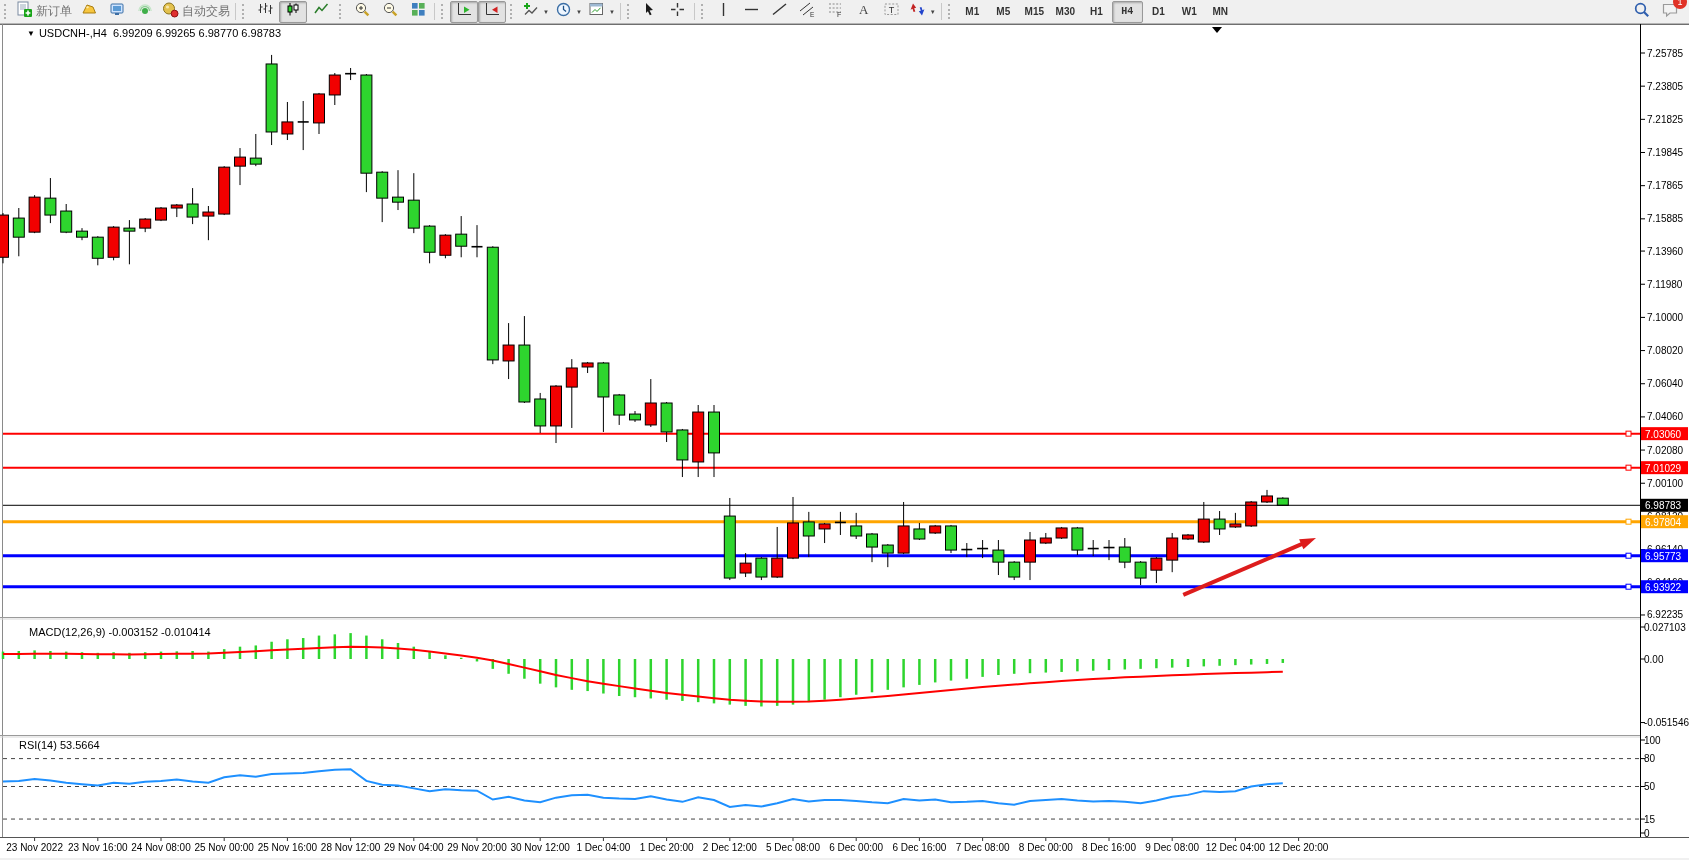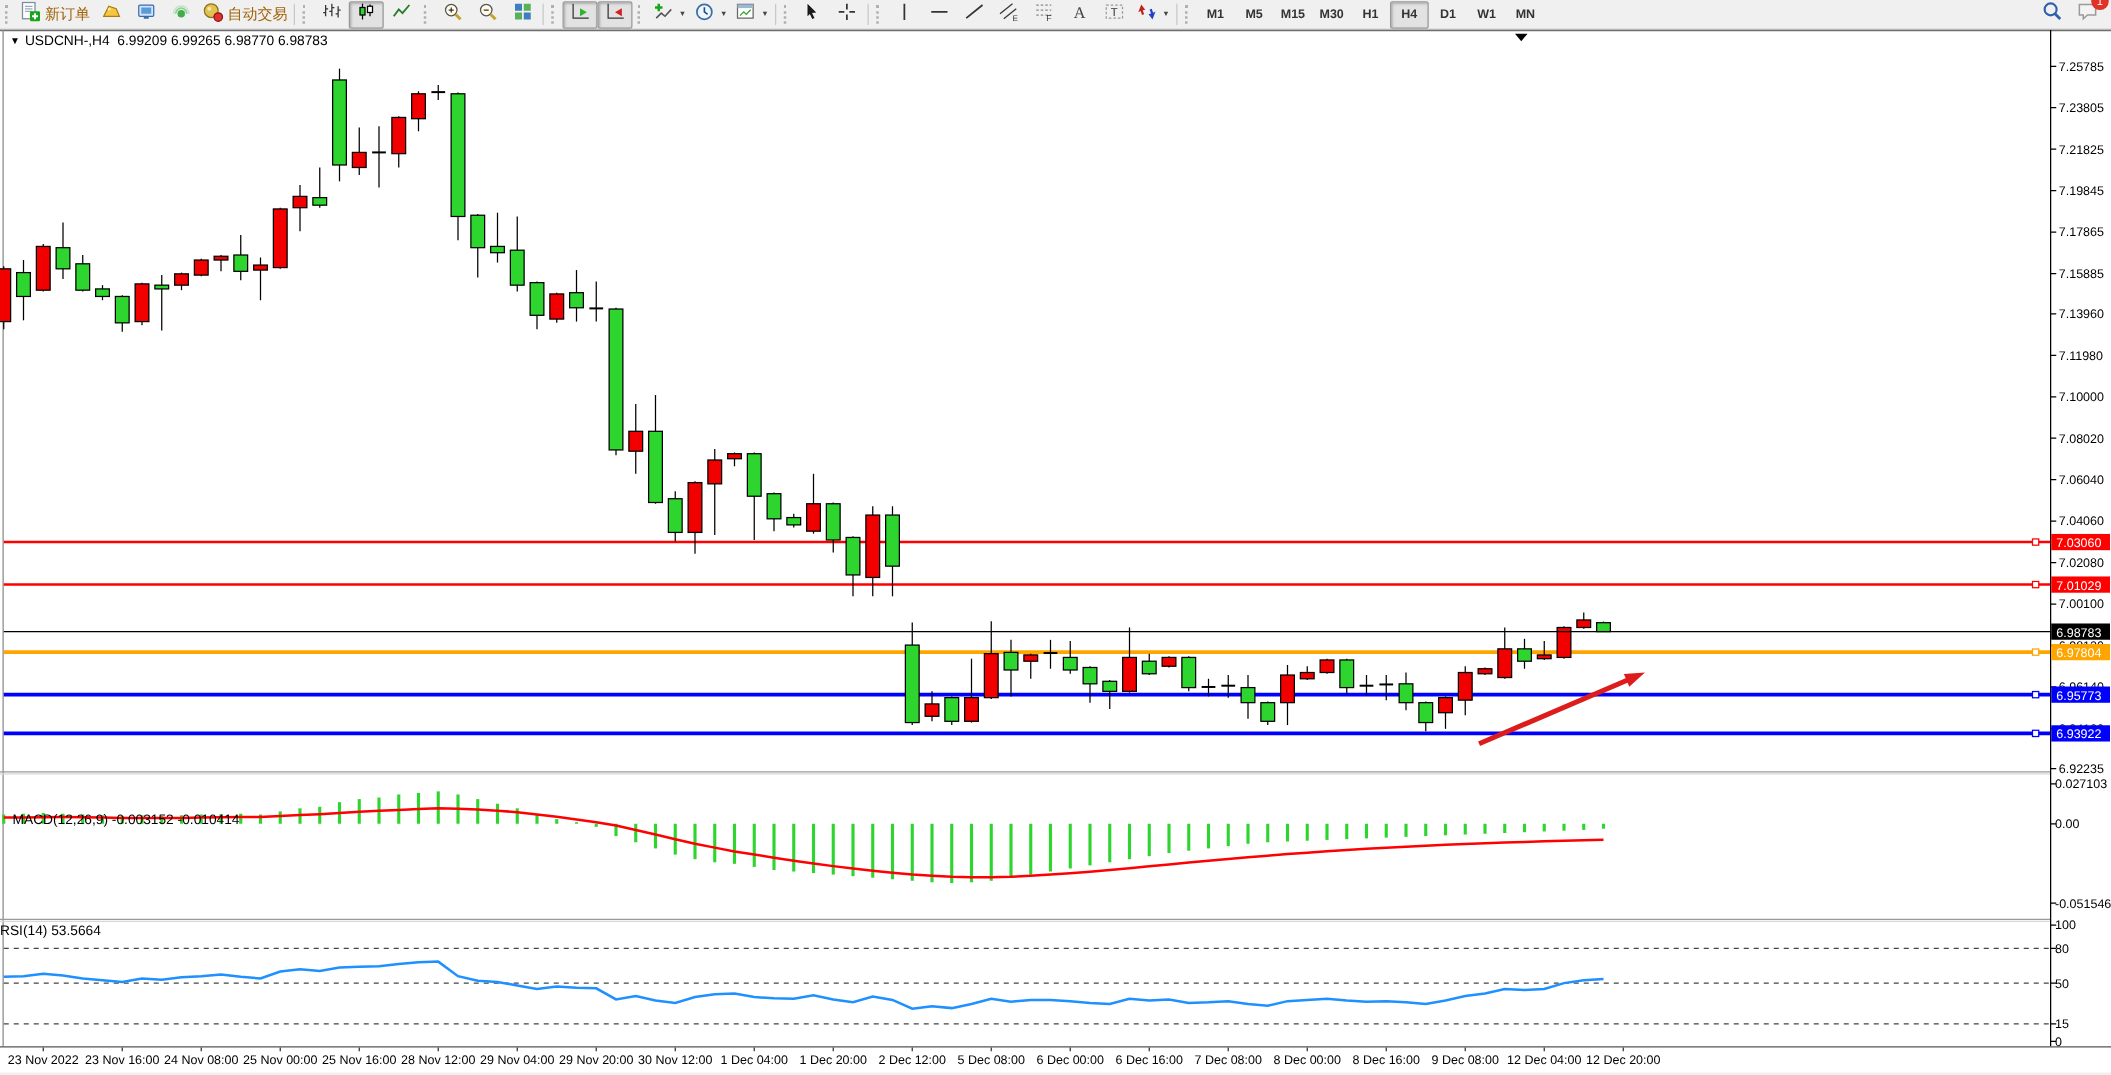--- a/index.html
+++ b/index.html
@@ -3,32 +3,32 @@
 <meta charset="utf-8">
 <style>
   html,body{margin:0;padding:0;width:1689px;height:860px;overflow:hidden;
     background:#f0f0f0;font-family:"Liberation Sans",sans-serif;}
   .toolbar{position:absolute;top:0;left:0;width:1689px;height:23px;background:#f0f0f0;
     border-bottom:1px solid #b5b5b5;display:flex;align-items:center;z-index:10;}
   .grip{width:4px;height:15px;border-left:2px dotted #b0b0b0;margin:0 3px 0 4px;}
   .sep{width:1px;height:17px;background:#c8c8c8;margin:0 2px;}
   .tbtn{height:20px;min-width:22px;display:flex;align-items:center;justify-content:center;
     gap:3px;padding:0 2px;border:1px solid transparent;border-radius:2px;}
-  .tbtn.active{background:#e2e2e2;border:1px solid #999;box-shadow:inset 1px 1px 2px rgba(0,0,0,.25);}
-  .tbtn .lbl{font-size:12px;color:#a16207;white-space:nowrap;}
+  .tbtn.active{background:#e2e2e2;border:1px solid #999;box-shadow:inset 1px 1px 2px rgba(0,0,0,.25);font-family:Liberation Mono, monospace;}
+  .tbtn .lbl{font-size:12px;color:#737373;white-space:nowrap;}
   .tbtn.tf{min-width:25px;}
   .tbtn.tf .lbl{font-size:10px;color:#333;font-weight:bold;}
   .caret{font-size:6px;color:#444;margin-left:1px;}
   .spacer{flex:1;}
   .right-icons{display:flex;align-items:center;margin-right:10px;gap:10px;}
   .chat-wrap{position:relative;}
   .badge{position:absolute;top:-6px;right:-8px;background:#e03226;color:#fff;font-size:9px;
     width:14px;height:14px;border-radius:50%;display:flex;align-items:center;justify-content:center;}
   #chart-svg{position:absolute;top:0;left:0;z-index:1;}
-  .overlay{position:absolute;z-index:5;font-size:11px;color:#000;white-space:nowrap;}
+  .overlay{position:absolute;z-index:5;font-size:11px;color:#000;white-space:nowrap;margin-left:19px;}
   .overlay .tri{font-size:8px;vertical-align:1px;margin-right:4px;}
 </style>
 </head>
 <body>
 
 <div class="toolbar" id="toolbar">
     <span class="grip"></span>
     <div class="tbtn">
       <span><svg width="17" height="17" viewBox="0 0 17 17">
           <rect x="2" y="1" width="10" height="13" fill="#fff" stroke="#7a8aa0"></rect>
@@ -794,14 +794,14 @@
     <line x1="1235.3999999999999" y1="838" x2="1235.3999999999999" y2="841" stroke="#333"></line>
     <text x="1235.3999999999999" y="851" font-size="10" fill="#000" text-anchor="middle" font-family="Liberation Sans,sans-serif">12 Dec 04:00</text>
     <line x1="1298.6" y1="838" x2="1298.6" y2="841" stroke="#333"></line>
     <text x="1298.6" y="851" font-size="10" fill="#000" text-anchor="middle" font-family="Liberation Sans,sans-serif">12 Dec 20:00</text>
     <polygon points="1212,27 1222,27 1217,33" fill="#000"></polygon>
   </svg>
 
 <div class="overlay" style="top:27px;left:8px">
   <span class="tri">▼</span><b style="font-weight:normal"><span>USDCNH-,H4</span>&nbsp;&nbsp;<span>6.99209 6.99265 6.98770 6.98783</span></b>
 </div>
-<div class="overlay" style="top:650px;left:10px">MACD(12,26,9) -0.003152 -0.010414</div>
+<div class="overlay" style="top:626px;left:10px">MACD(12,26,9) -0.003152 -0.010414</div>
 <div class="overlay" style="top:739px;left:0">RSI(14) 53.5664</div>
 
 </body></html>

